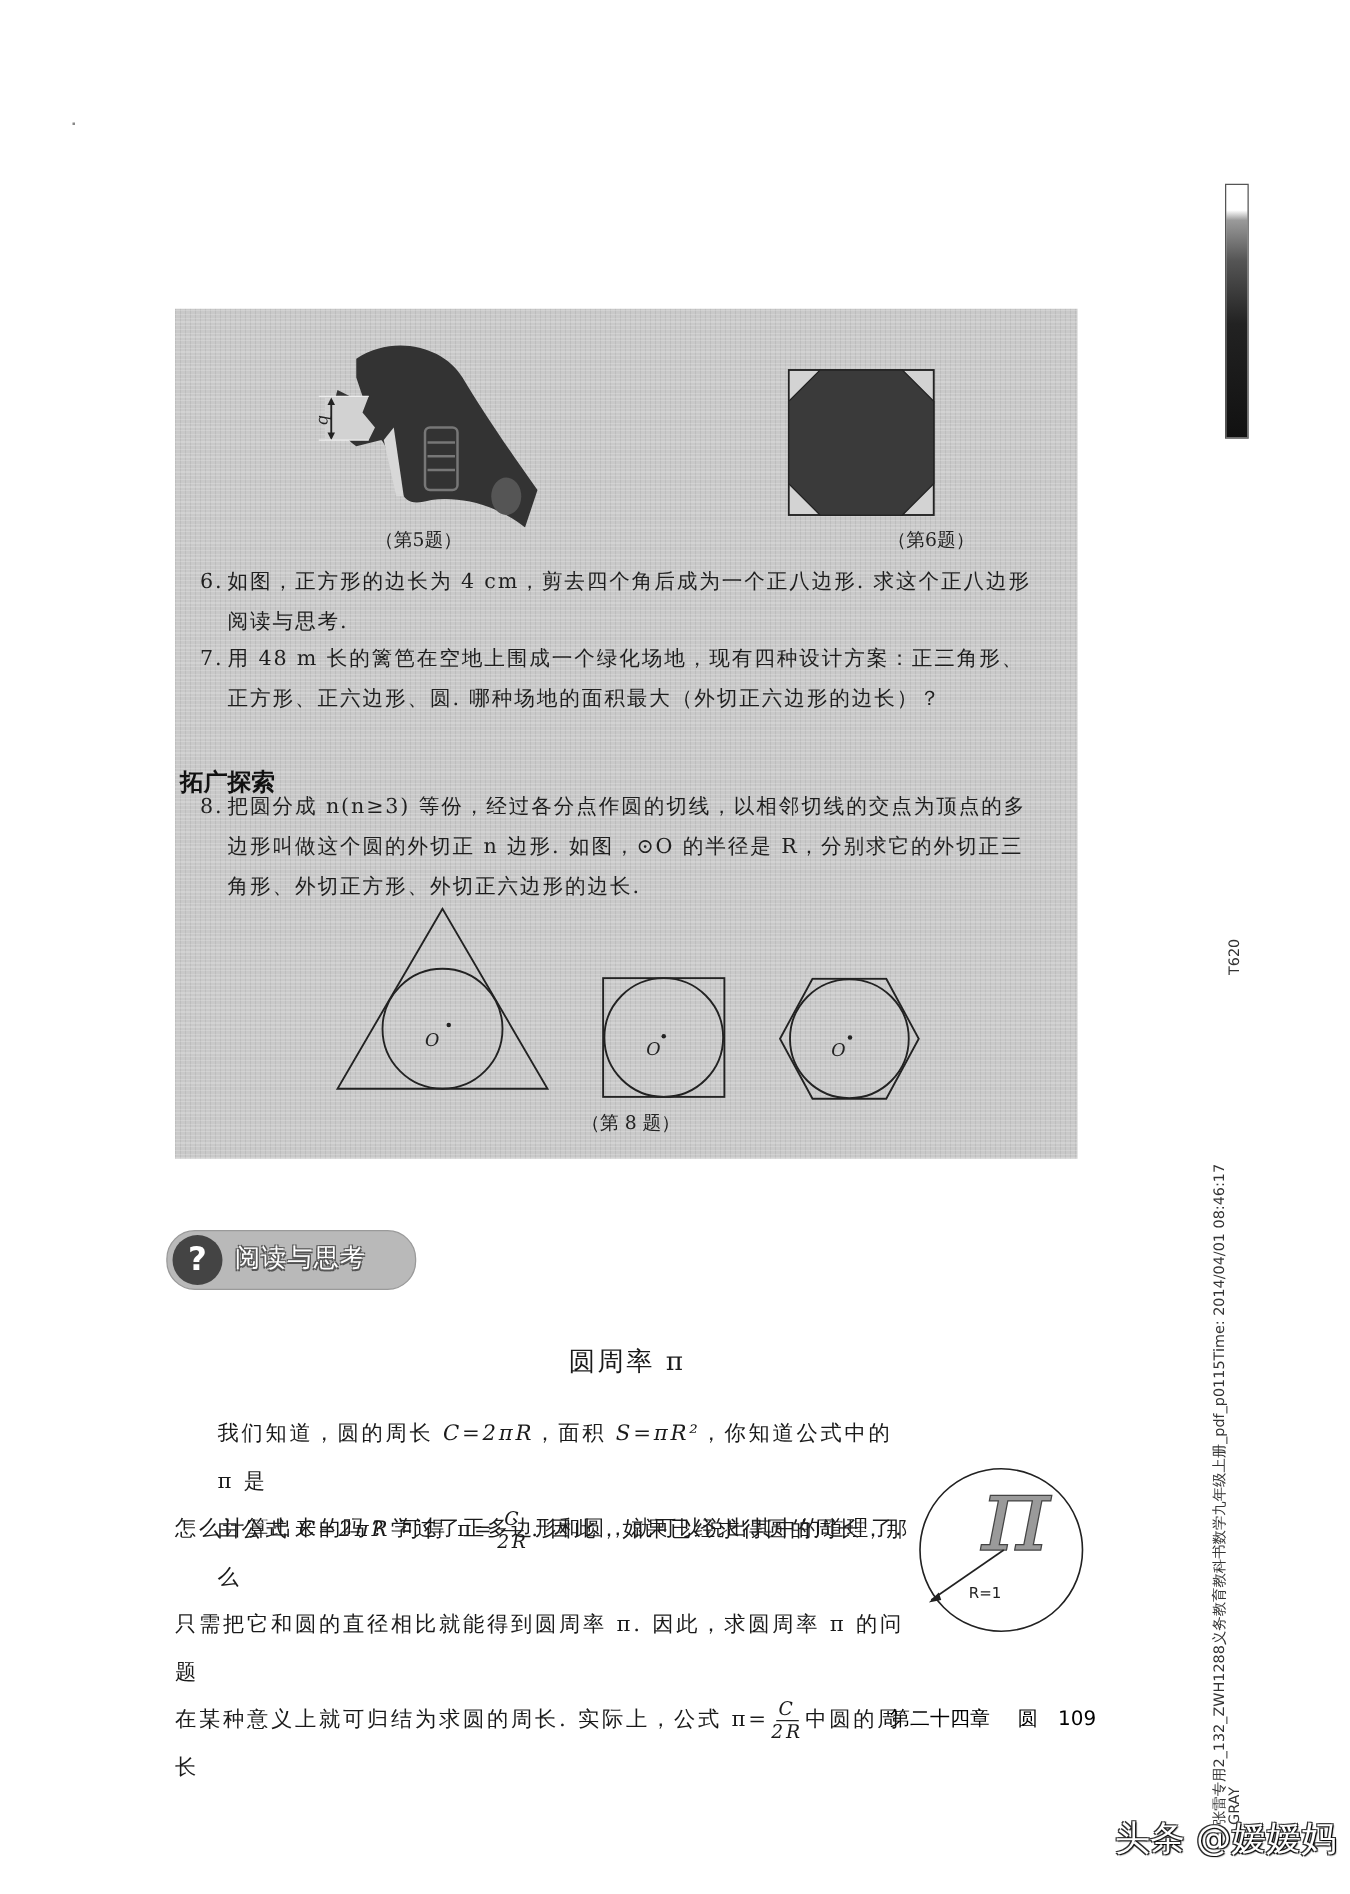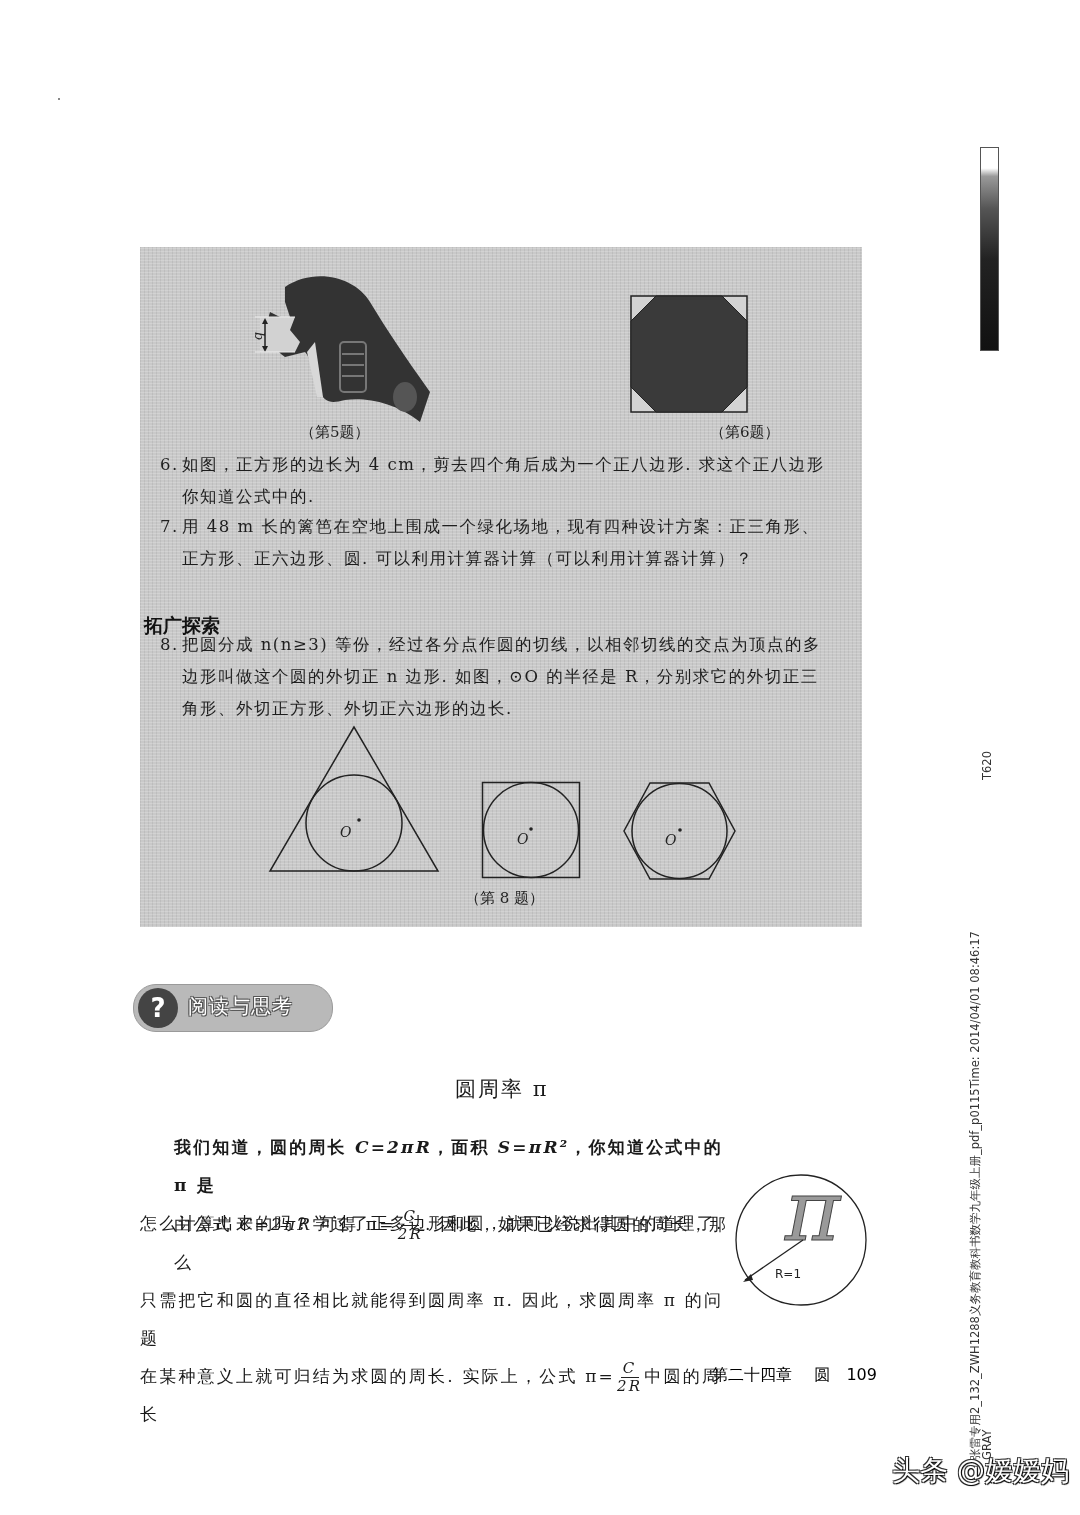--- a/index.html
+++ b/index.html
@@ -74,25 +74,25 @@
   <div class="abs caption" style="left:160px;top:176px;">（第5题）</div>
 
   <svg class="abs" style="left:490px;top:48px;" width="120" height="120" viewBox="0 0 120 120">
     <rect x="1" y="1" width="116" height="116" fill="#d3d3d3" stroke="#222" stroke-width="1.5"></rect>
     <polygon points="26,1 92,1 117,26 117,92 92,117 26,117 1,92 1,26" fill="#3a3a3a" stroke="#222" stroke-width="1"></polygon>
   </svg>
   <div class="abs caption" style="left:542px;top:176px;margin-left:28px;">（第6题）</div>
 
   <div class="abs qtext" style="left:20px;top:202px;width:700px;">
     <div><span class="qnum">6.</span><span>如图，正方形的边长为 4 cm，剪去四个角后成为一个正八边形. 求这个正八边形</span></div>
-    <div class="indent">你知道公式中的.</div>
+    <div class="indent">阅读与思考.</div>
   </div>
   <div class="abs qtext" style="left:20px;top:264px;width:700px;">
     <div><span class="qnum">7.</span><span>用 48 m 长的篱笆在空地上围成一个绿化场地，现有四种设计方案：正三角形、</span></div>
-    <div class="indent">正方形、正六边形、圆. 可以利用计算器计算（可以利用计算器计算）？</div>
+    <div class="indent">正方形、正六边形、圆. 哪种场地的面积最大（外切正六边形的边长）？</div>
   </div>
 
   <div class="abs section-heading" style="left:4px;top:340px;">拓广探索</div>
 
   <div class="abs qtext" style="left:20px;top:382px;width:700px;">
     <div><span class="qnum">8.</span><span>把圆分成 n(n≥3) 等份，经过各分点作圆的切线，以相邻切线的交点为顶点的多</span></div>
     <div class="indent">边形叫做这个圆的外切正 n 边形. 如图，⊙O 的半径是 R，分别求它的外切正三</div>
     <div class="indent">角形、外切正方形、外切正六边形的边长.</div>
   </div>
 
@@ -118,21 +118,21 @@
 </div>
 
 <div class="badge">
   <div class="badge-icon">?</div>
   <div class="badge-label">阅读与思考</div>
 </div>
 
 <div class="abs" style="left:455px;top:1075px;font-size:21px;letter-spacing:2px;">圆周率 π</div>
 
 <div class="abs body-text" style="left:140px;top:1128px;width:590px;">
-  <div style="padding-left:34px;font-weight:bold;">
+  <div style="padding-left:34px;">
     <span>我们知道，圆的周长 </span><span class="math">C=2πR</span><span>，面积 </span><span class="math">S=πR²</span><span>，你知道公式中的 π 是</span>
   </div>
   <div>怎么计算出来的吗？学过了正多边形和圆，就可以说出其中的道理了.</div>
 </div>
 
 <div class="abs body-text" style="left:140px;top:1205px;width:590px;">
   <div style="padding-left:34px;">
     <span>由公式 </span><span class="math">C=2πR</span><span> 可得 π=</span><span class="frac">
         <span class="num">C</span>
         <span>2R</span>

